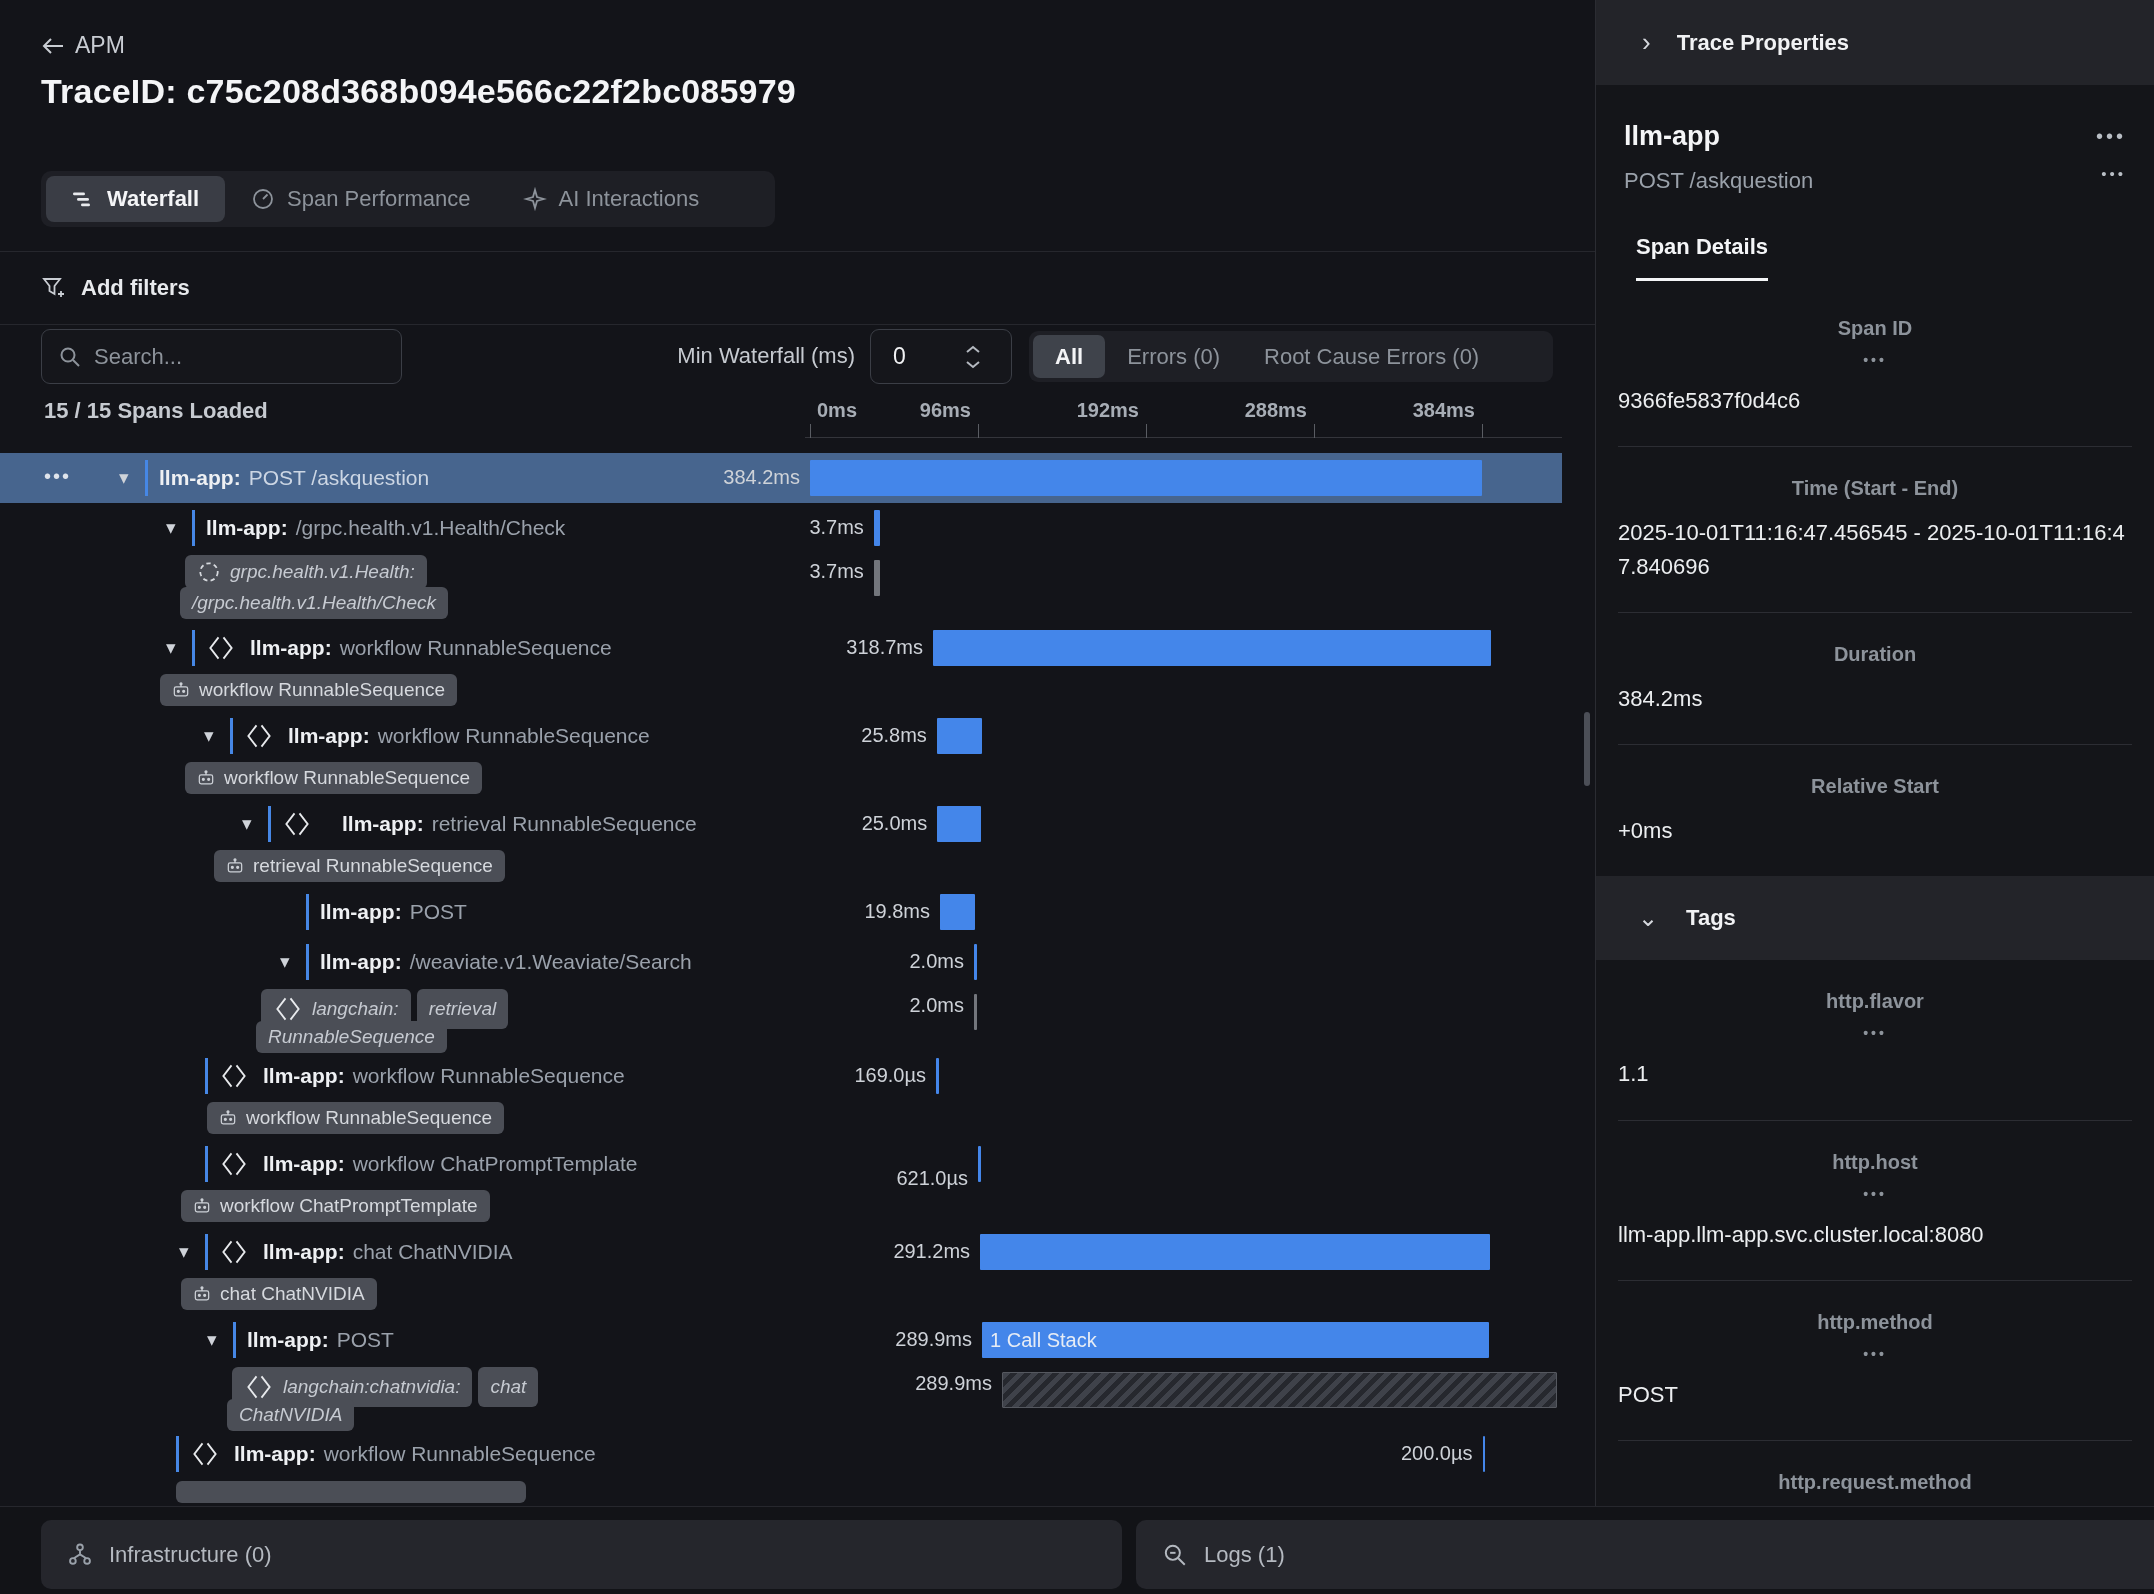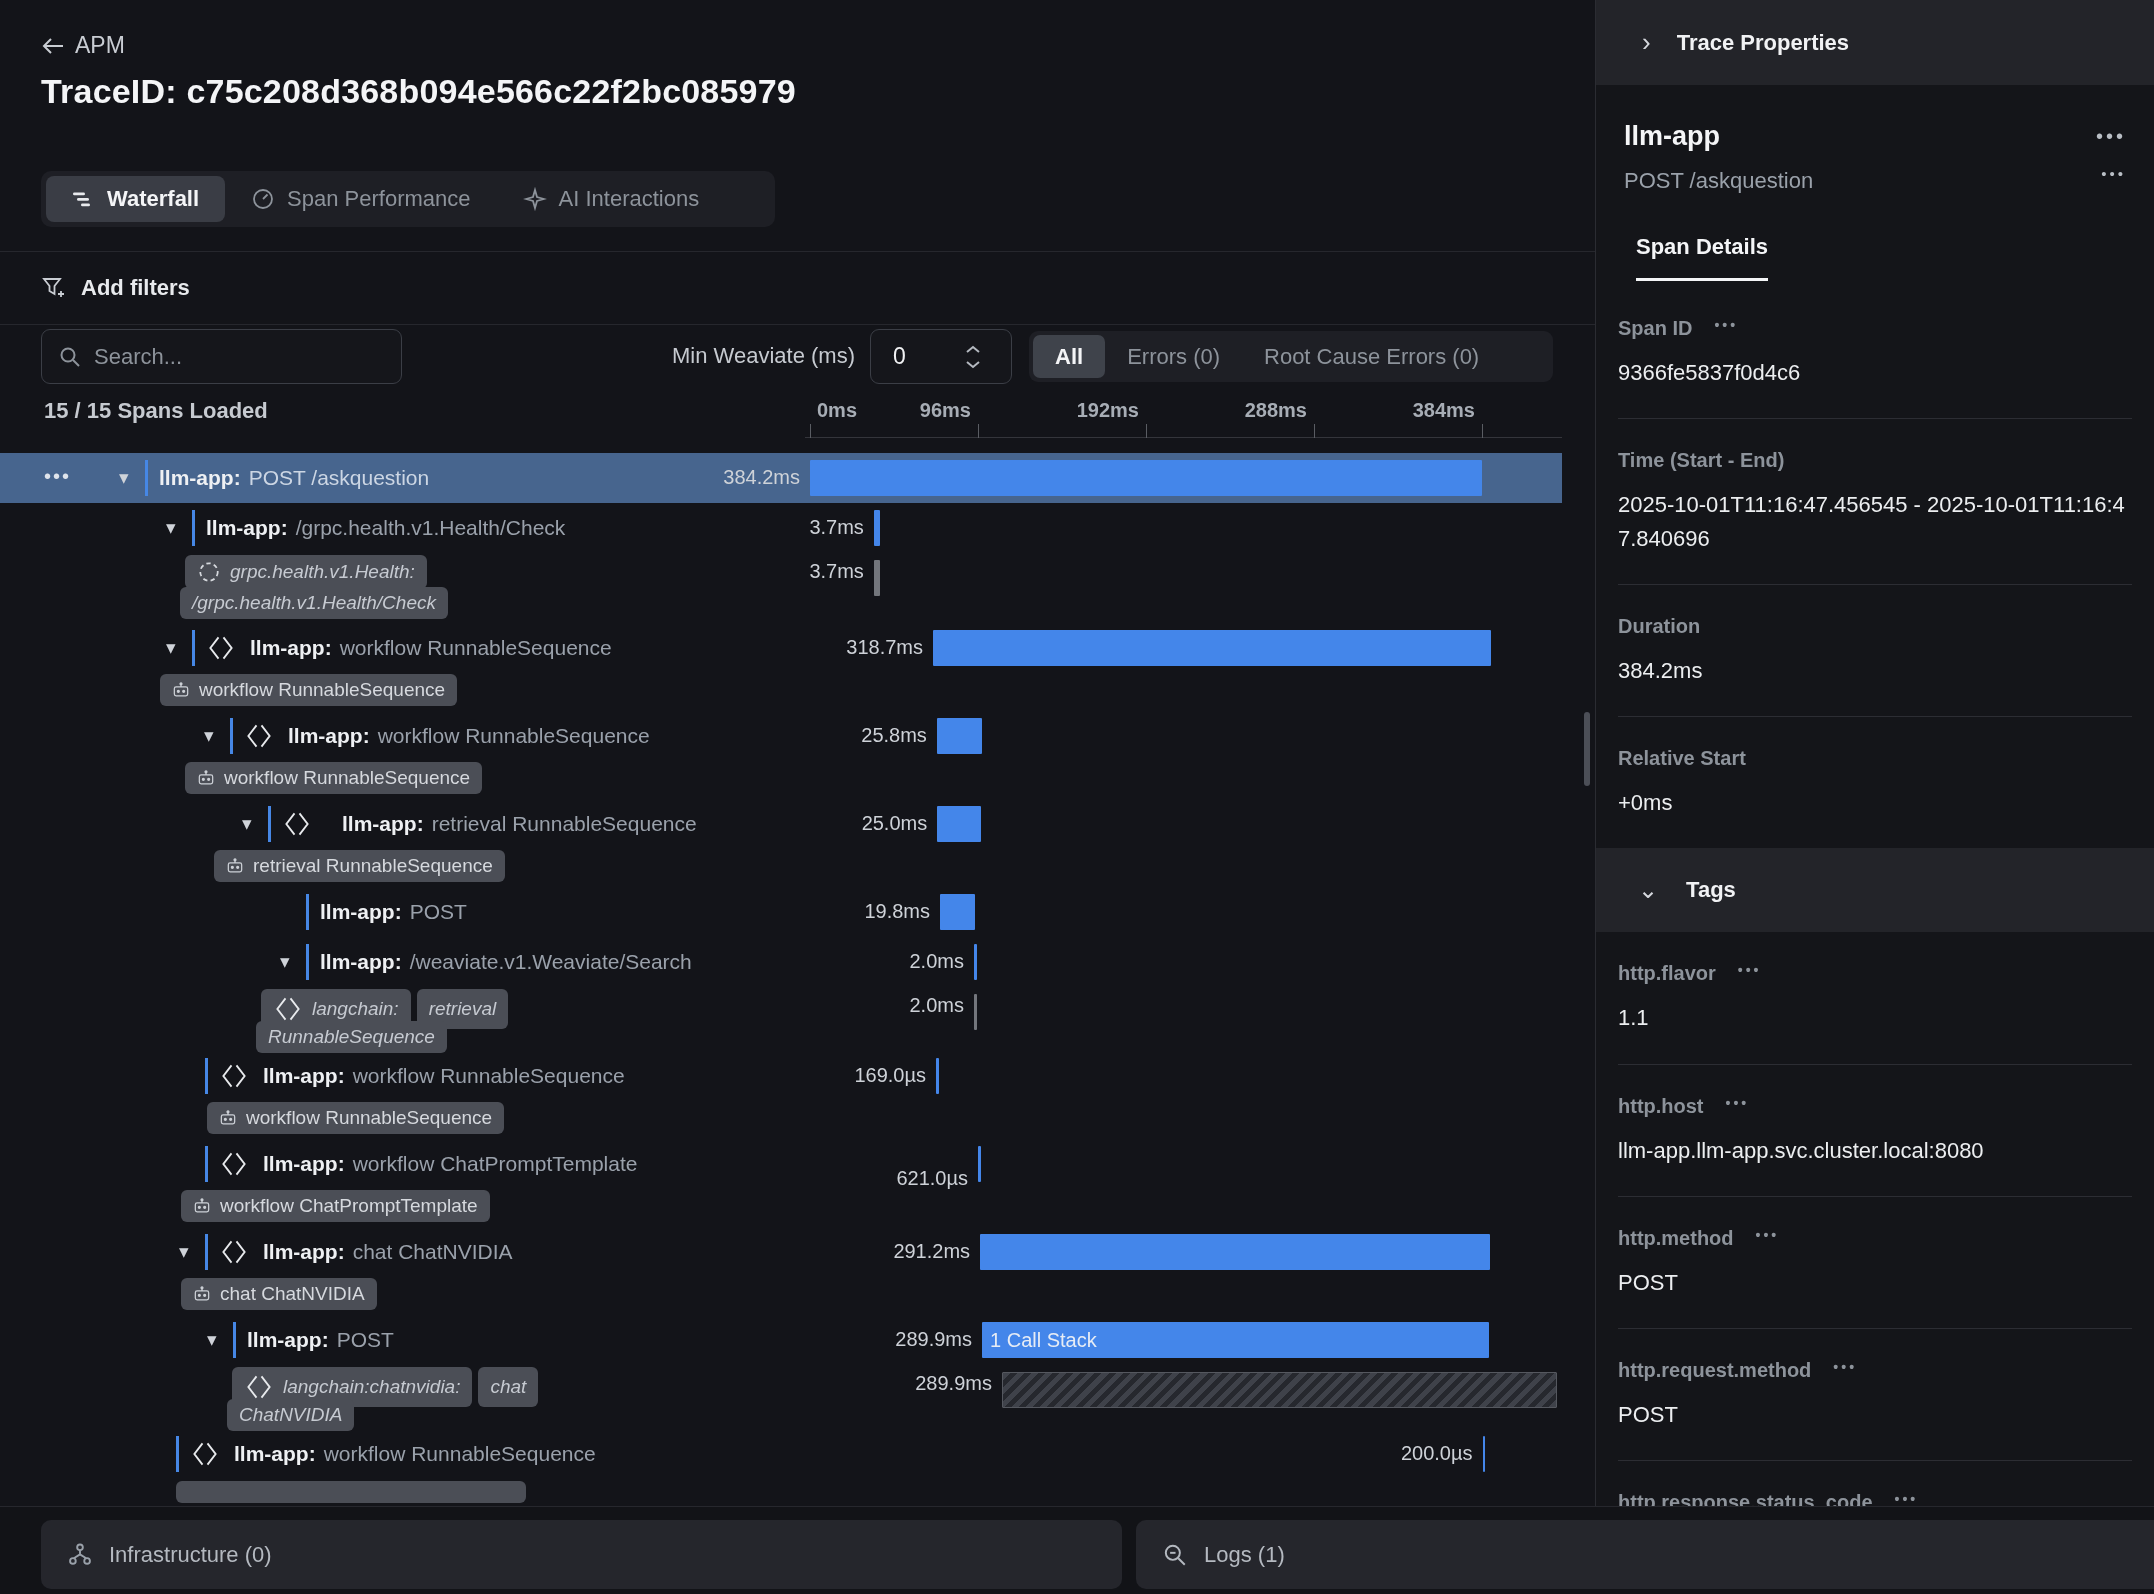--- a/index.html
+++ b/index.html
@@ -84,21 +84,21 @@
   .svc-row { display:flex; align-items:center; justify-content:space-between; }
   #svc-name { font-size:27px; font-weight:bold; color:#f4f5f7; }
   #svc-res { font-size:22px; color:#9aa1aa; margin-top:16px; }
   .kebab-dots { color:#b9bec5; letter-spacing:3px; font-size:20px; cursor:pointer; }
   .kebab-dots.sm { font-size:15px; }
   #span-details-tab { margin:40px 0 0 40px; display:inline-block; font-size:22px; font-weight:bold; color:#f4f5f7;
     padding-bottom:18px; border-bottom:3px solid #f4f5f7; cursor:pointer; }
   #panel-fields { padding:6px 22px 0 22px; }
   .field { padding:30px 0 28px 0; border-bottom:1px solid #2c2d33; }
   .field.nodiv { border-bottom:none; }
-  .field-label { display:flex; align-items:flex-start; gap:22px; font-size:20px; color:#8d939b; font-weight:bold; }
+  .field-label { display:flex; align-items:center; gap:12px; font-size:20px; color:#8d939b; font-weight:bold;flex-direction:column; }
   .field-label .kebab-dots { font-size:14px; color:#8d939b; }
   .field-value { margin-top:16px; font-size:22px; color:#eceef0; line-height:1.55; word-break:break-all; }
   #tags-header { margin:0 -22px; height:84px; background:#232429; display:flex; align-items:center; gap:28px;
     padding-left:42px; }
   #tags-header .chev { color:#d6d9de; font-size:24px; cursor:pointer; }
   #tags-header .ttl { font-size:22px; font-weight:bold; color:#f1f2f4; }
 
   
   #footer { position:absolute; left:0; top:1506px; width:2154px; height:88px; background:#121317;
     border-top:1px solid #26272d; z-index:6; }
@@ -156,21 +156,21 @@
   <div class="hdiv" style="top:324px"></div>
 
   <div id="search-box">
     <svg width="24" height="24" viewBox="0 0 24 24" fill="none" stroke="#8d939b" stroke-width="2">
         <circle cx="10" cy="10" r="6.5"></circle>
         <path d="M15 15 L21 21"></path>
       </svg>
     <input type="text" placeholder="Search..." style="">
   </div>
 
-  <div id="min-dur-label">Min Weaviate (ms)</div>
+  <div id="min-dur-label">Min Waterfall (ms)</div>
   <div id="min-dur-input">
     <input type="text" value="0" style="">
     <div class="spinner">
       <svg width="16" height="9" viewBox="0 0 16 9" fill="none" stroke="#b4b9c0" stroke-width="2">
           <path d="M2 7 L8 2 L14 7"></path>
         </svg>
       <svg width="16" height="9" viewBox="0 0 16 9" fill="none" stroke="#b4b9c0" stroke-width="2">
           <path d="M2 2 L8 7 L14 2"></path>
         </svg>
     </div>

